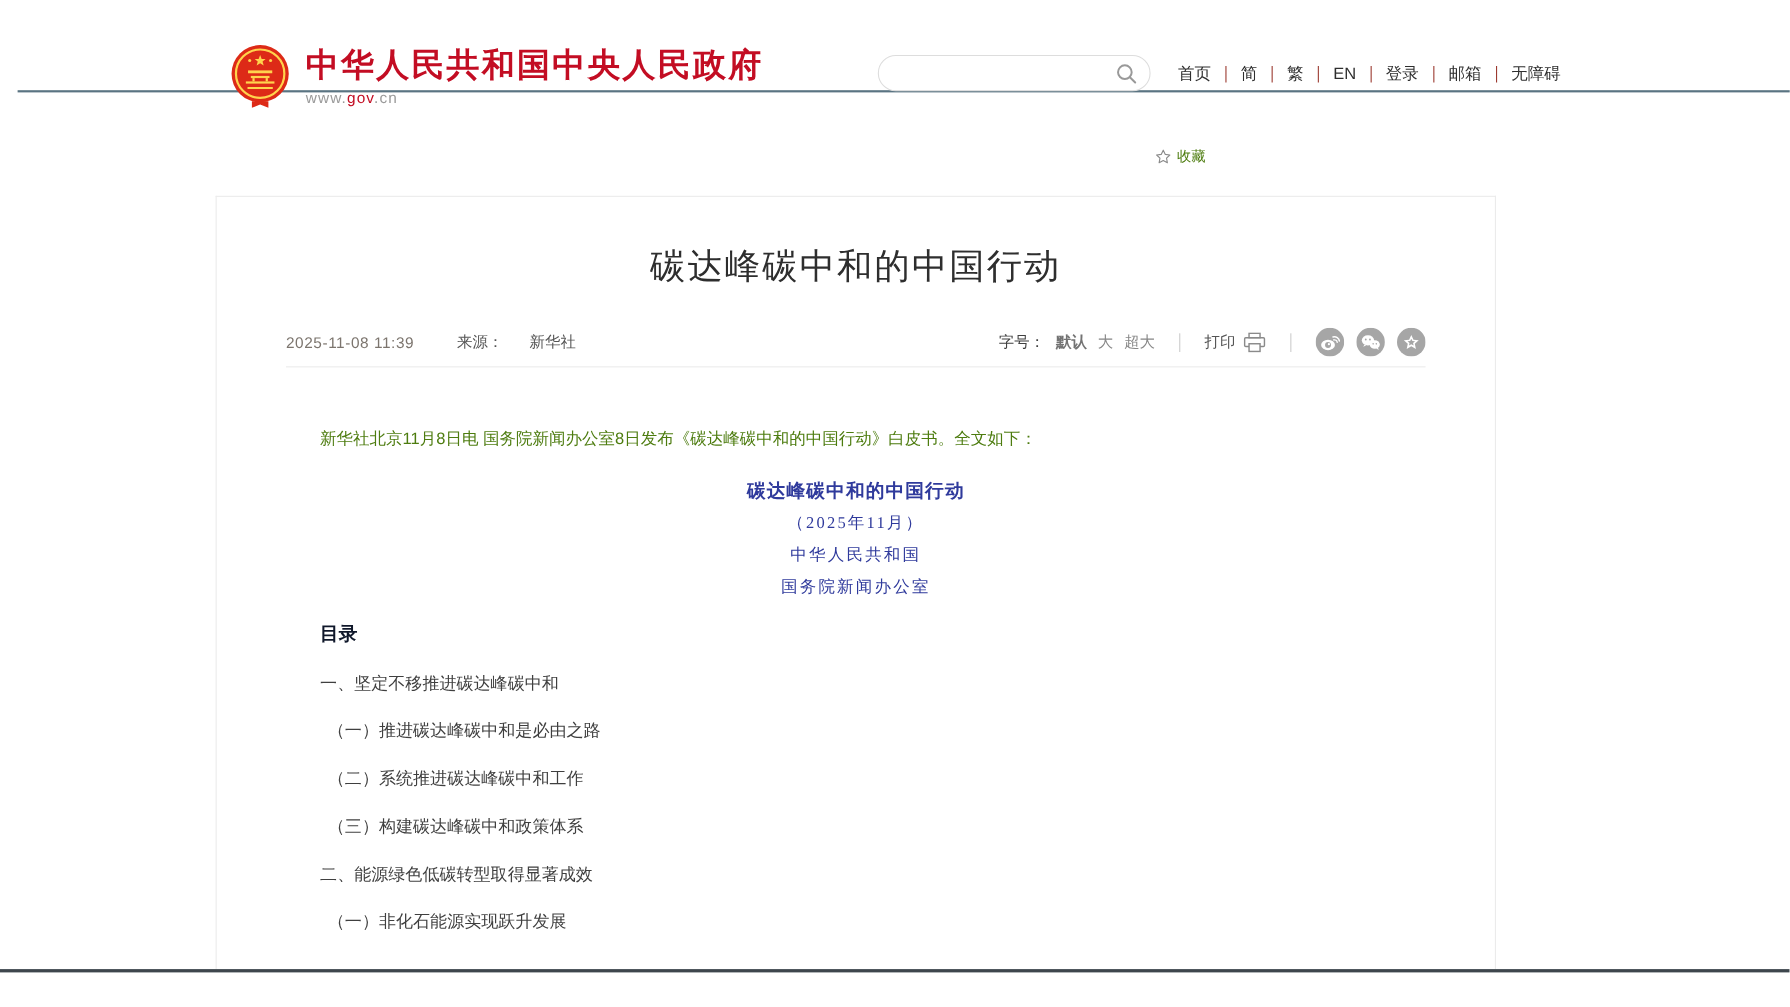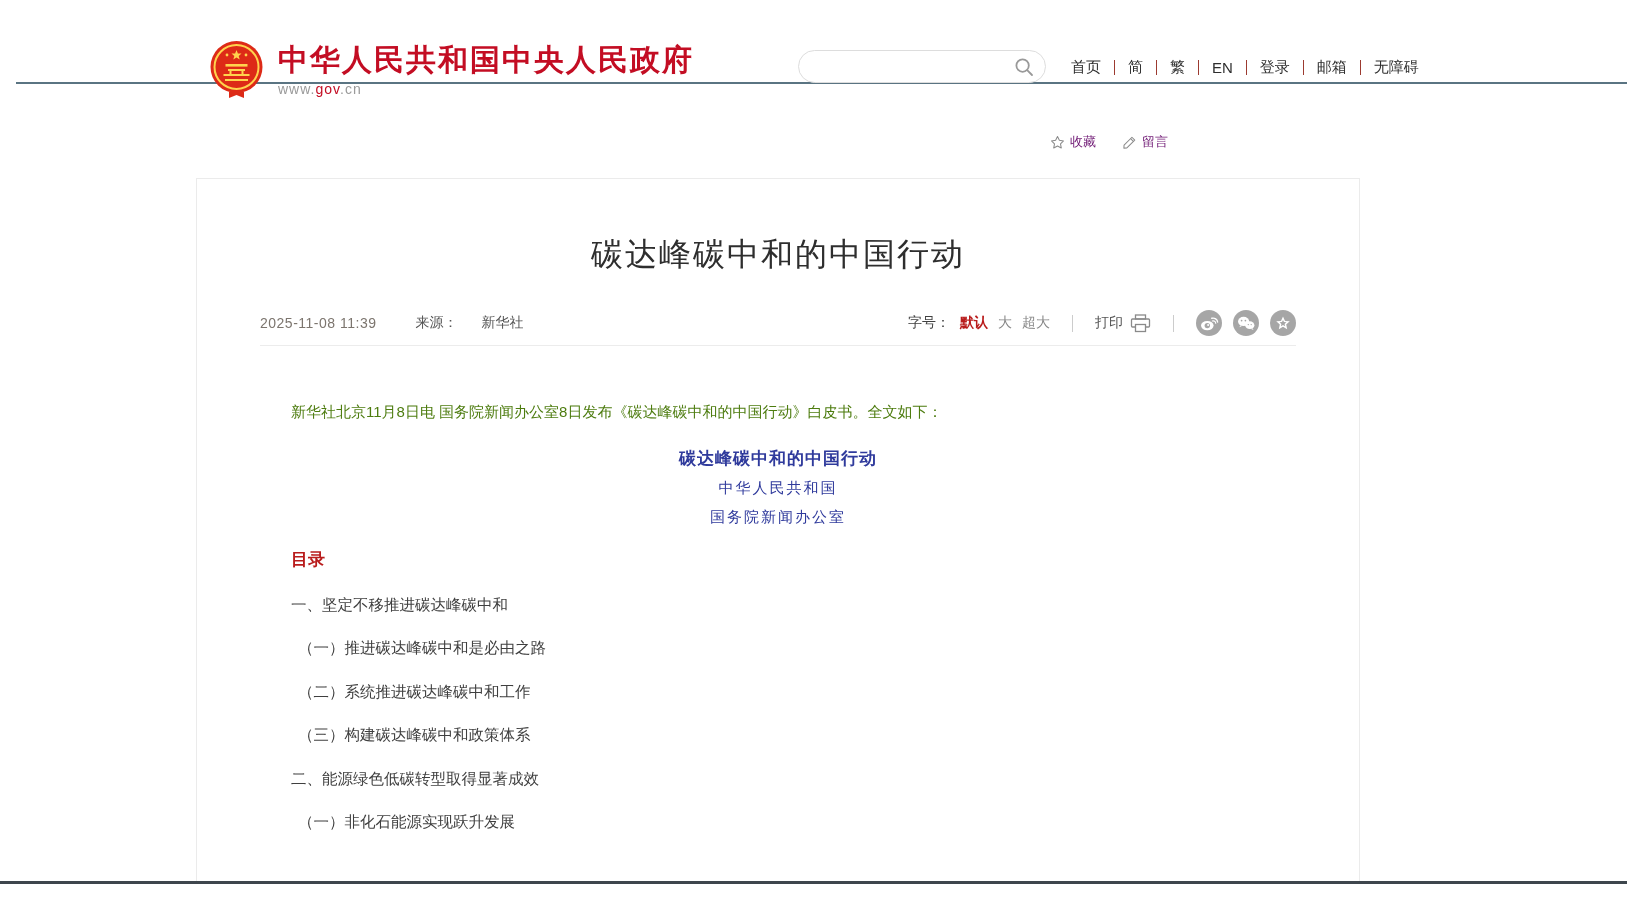--- a/index.html
+++ b/index.html
@@ -23,57 +23,57 @@
     outline:none; font-size:14px; background:transparent; color:#333; }
   .search-icon { position:absolute; right:11px; top:6px; width:20px; height:20px; cursor:pointer; }
 
   .top-nav { position:absolute; left:1042px; top:57px; height:20px; display:flex; align-items:center;
     font-size:15px; color:#2e2e2e; }
   .top-nav .nav-item { padding:0 13px; cursor:pointer; white-space:nowrap; }
   .top-nav .nav-sep { width:1px; height:15px; background:#9c3a30; }
 
   
   .quick-links { position:absolute; top:133px; left:1050px; display:flex; gap:26px;
-    font-size:13px; color:#701a75; }
+    font-size:13px; color:#4d7c0f;flex-direction:column; }
   .quick-link { display:flex; align-items:center; gap:5px; cursor:pointer; }
   .quick-link svg { width:15px; height:15px; }
 
   
   .panel { position:absolute; left:196px; top:178px; width:1164px; height:703px;
-    background:#fff; border:1px solid #ebebeb; border-bottom:none; padding:12px 63px; overflow:hidden; }
+    background:#fff; border:1px solid #ebebeb; border-bottom:none; padding:0 63px; overflow:hidden; }
 
   .article-title { margin-top:43px; text-align:center; font-size:32px; color:#2e2e2e;
     letter-spacing:2px; line-height:40px; }
 
   .meta-row { margin-top:36px; display:flex; align-items:center; font-size:14px; color:#666;
     padding-bottom:9px; border-bottom:1px solid #ececec; }
   .meta-date { color:#7c756e; letter-spacing:.5px; }
   .meta-src { margin-left:39px; color:#555; }
   .meta-src .src-name { margin-left:24px; }
   .meta-right { margin-left:auto; display:flex; align-items:center; }
   .fs-label { color:#404040; }
   .fs-opt { margin-left:10px; color:#888; cursor:pointer; }
-  .fs-opt.active { color:#b91c1c; font-weight:bold;text-align:right; }
+  .fs-opt.active { color:#737373; font-weight:bold;text-align:right; }
   .vsep { width:1px; height:17px; background:#ccc; margin:0 22px; }
   .print-btn { display:flex; align-items:center; gap:7px; color:#555; cursor:pointer; }
   .print-btn svg { width:21px; height:19px; }
   .share-icons { display:flex; align-items:center; gap:11px; }
   .share-icons svg { width:26px; height:26px; cursor:pointer; display:block; }
 
   
   .lead { margin-top:56px; padding-left:31px; font-size:15px; color:#4d7c0f; line-height:20px; }
 
   .doc-head { text-align:center; color:#2f3a9c; }
   .doc-title { margin-top:26px; font-size:17px; font-weight:bold; letter-spacing:1px;
     line-height:22px; font-family:"Liberation Serif","DejaVu Serif",serif; }
   .doc-line { margin-top:7px; font-size:15px; line-height:22px; letter-spacing:2px;
     font-family:"Liberation Serif","DejaVu Serif",serif; }
 
   .toc-heading { margin-top:21px; padding-left:31px; font-size:17px; font-weight:bold;
-    color:#b91c1c; line-height:22px; }
+    color:#0f172a; line-height:22px; }
   .toc-item { margin-top:23.5px; padding-left:31px; font-size:15.5px; color:#3f3f3f;
     line-height:20px; height:20px; cursor:default; }
   .toc-item.indent { padding-left:38px; }
 
   .bottom-line { position:absolute; left:0; top:881px; width:100%; height:3px;
     background:#3e464d; z-index:6; }
 </style>
 </head>
 <body>
 
@@ -191,20 +191,21 @@
             <polygon fill="#a6a6a6" points="13,9.9 14,12.1 16.4,12.3 14.6,13.9 15.1,16.2 13,15 10.9,16.2 11.4,13.9 9.6,12.3 12,12.1"></polygon>
           </svg>
         </div>
       </div>
     </div>
 
     <p class="lead">新华社北京11月8日电 国务院新闻办公室8日发布《碳达峰碳中和的中国行动》白皮书。全文如下：</p>
 
     <div class="doc-head">
       <div class="doc-title">碳达峰碳中和的中国行动</div>
+      <div class="doc-line">（2025年11月）</div>
       <div class="doc-line">中华人民共和国</div>
       <div class="doc-line">国务院新闻办公室</div>
     </div>
 
     <div class="toc-heading">目录</div>
     <div class="toc-item">一、坚定不移推进碳达峰碳中和</div>
     <div class="toc-item indent">（一）推进碳达峰碳中和是必由之路</div>
     <div class="toc-item indent">（二）系统推进碳达峰碳中和工作</div>
     <div class="toc-item indent">（三）构建碳达峰碳中和政策体系</div>
     <div class="toc-item">二、能源绿色低碳转型取得显著成效</div>

